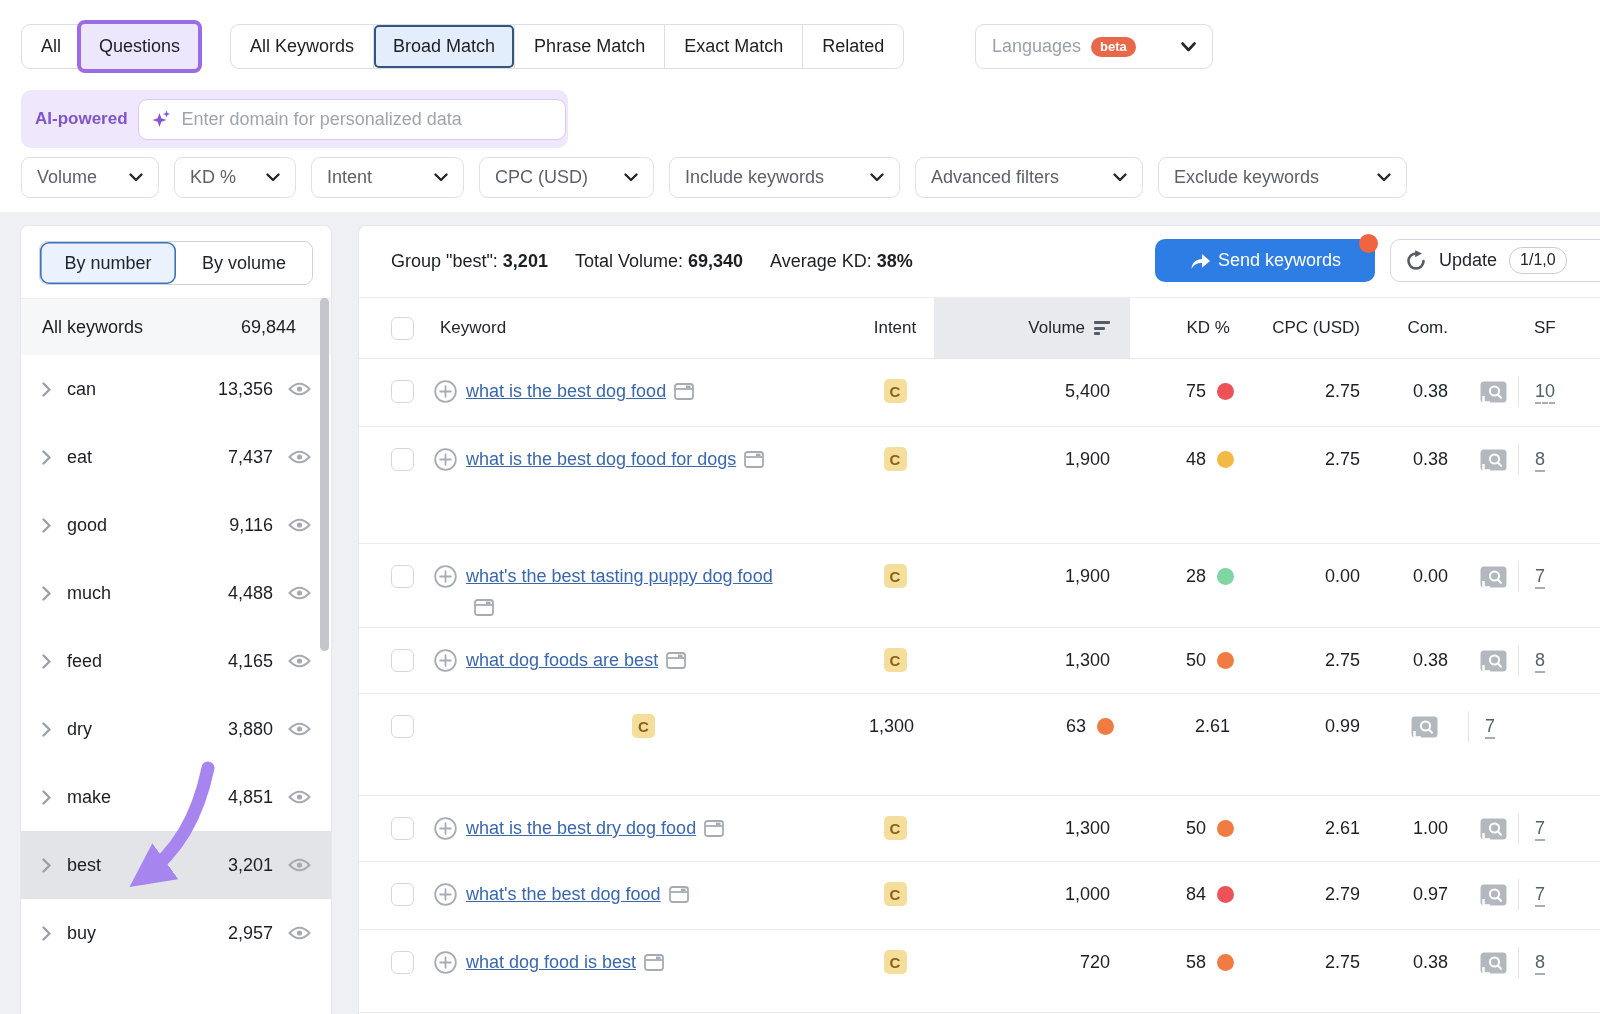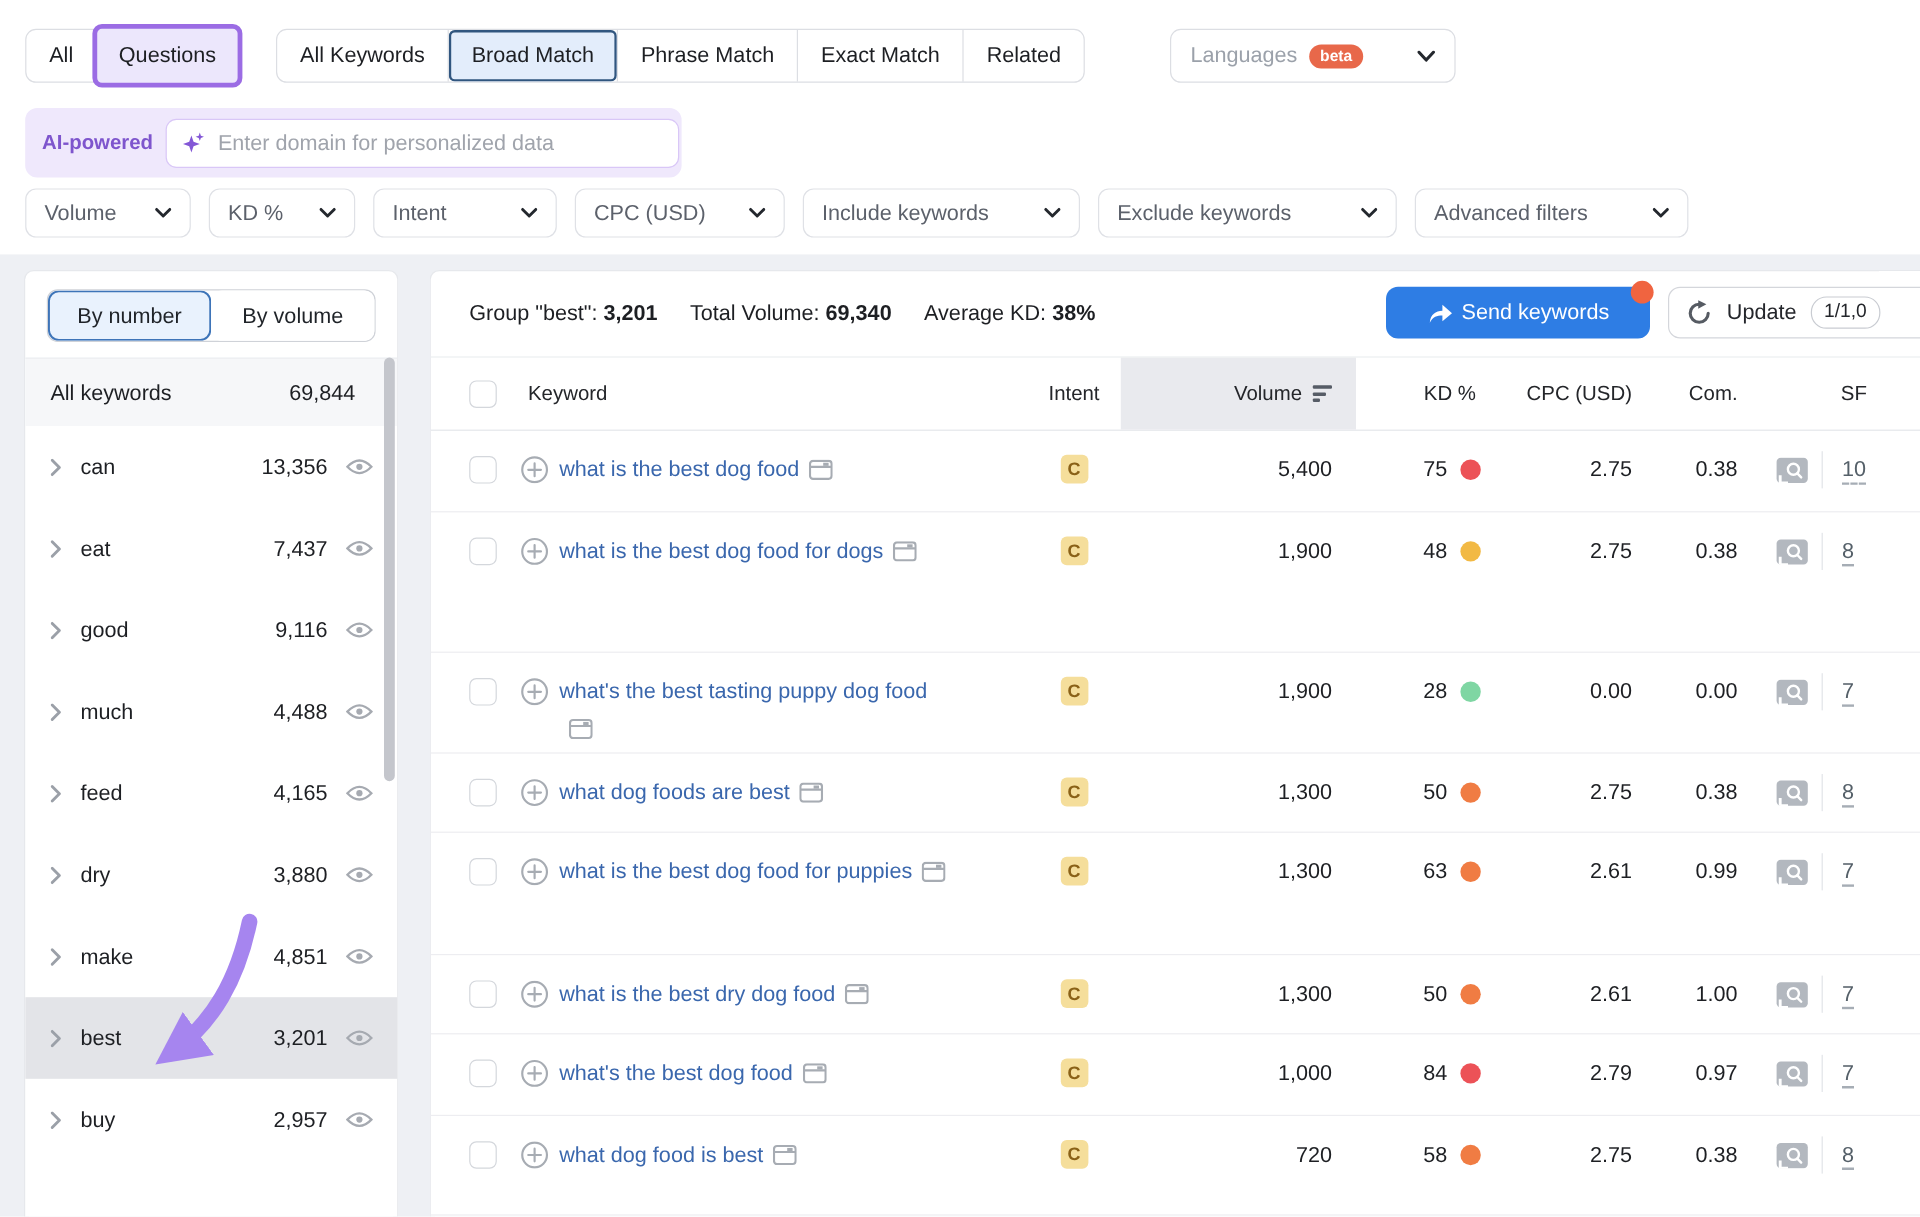--- a/index.html
+++ b/index.html
@@ -154,21 +154,21 @@
 
   .checkbox {
     width:23px; height:23px; border:1.6px solid #d4d7dc; border-radius:6px; background:#fff;
     cursor:pointer; margin-top:4px;
   }
   .thead .checkbox { margin-top:0; }
   .c-check { display:flex; }
   .c-kw { display:flex; gap:9px; padding-left:3px; }
   .plus-icon { display:flex; margin-top:4px; flex:none; cursor:pointer; }
   .kw-text { max-width:330px; line-height:31px; color:#3a67ad; }
-  .kw-link { cursor:pointer; }
+  .kw-link { cursor:pointer;text-decoration:underline; }
   .serp-mini { vertical-align:-3px; margin-left:8px; }
   .c-intent { display:flex; justify-content:center; }
   .intent-badge {
     width:23px; height:24px; margin-top:3px; border-radius:5px;
     background:#f5de9b; color:#8a6117; font-size:15px; font-weight:bold;
     display:flex; align-items:center; justify-content:center;
   }
   .c-vol { text-align:right; padding-right:20px; line-height:31px; }
   .c-kd { display:flex; justify-content:flex-end; align-items:flex-start; gap:11px; padding-right:16px; line-height:31px; }
   .kd-dot { width:17px; height:17px; border-radius:50%; margin-top:7px; flex:none; }
@@ -247,28 +247,28 @@
     <svg width="14" height="9" viewBox="0 0 14 9">
         <polyline points="1.5,1.5 7,7 12.5,1.5" fill="none" stroke="#24282e" stroke-width="2.4" stroke-linecap="round" stroke-linejoin="round"></polyline>
       </svg>
   </button>
   <button class="filter-btn" style="width:231px">
     <span>Include keywords</span>
     <svg width="14" height="9" viewBox="0 0 14 9">
         <polyline points="1.5,1.5 7,7 12.5,1.5" fill="none" stroke="#24282e" stroke-width="2.4" stroke-linecap="round" stroke-linejoin="round"></polyline>
       </svg>
   </button>
+  <button class="filter-btn" style="width:228px">
+    <span>Advanced filters</span>
+    <svg width="14" height="9" viewBox="0 0 14 9">
+        <polyline points="1.5,1.5 7,7 12.5,1.5" fill="none" stroke="#24282e" stroke-width="2.4" stroke-linecap="round" stroke-linejoin="round"></polyline>
+      </svg>
+  </button>
   <button class="filter-btn" style="width:249px">
     <span>Exclude keywords</span>
-    <svg width="14" height="9" viewBox="0 0 14 9">
-        <polyline points="1.5,1.5 7,7 12.5,1.5" fill="none" stroke="#24282e" stroke-width="2.4" stroke-linecap="round" stroke-linejoin="round"></polyline>
-      </svg>
-  </button>
-  <button class="filter-btn" style="width:228px">
-    <span>Advanced filters</span>
     <svg width="14" height="9" viewBox="0 0 14 9">
         <polyline points="1.5,1.5 7,7 12.5,1.5" fill="none" stroke="#24282e" stroke-width="2.4" stroke-linecap="round" stroke-linejoin="round"></polyline>
       </svg>
   </button>
 </div>
 
 <div class="sidebar-card">
   <div class="toggle-wrap">
     <div class="view-toggle">
       <button class="vt-btn selected">By number</button>
@@ -640,33 +640,20 @@
             </svg></span>
         </div>
       <div class="c-sf"><span class="sf-val">8</span></div>
       <div></div>
     </div>
 
     <div class="tgrid trow">
       <div class="c-check">
           <span class="checkbox"></span>
         </div>
-      <div class="c-kw">
-        <span class="plus-icon">
-            <svg width="23" height="23" viewBox="0 0 23 23">
-              <circle cx="11.5" cy="11.5" r="10.3" fill="none" stroke="#a7acb3" stroke-width="1.8"></circle>
-              <path d="M11.5 6.2 V16.8 M6.2 11.5 H16.8" stroke="#a7acb3" stroke-width="1.8" stroke-linecap="round"></path>
-            </svg>
-          </span>
-        <span class="kw-text"><a class="kw-link">what is the best dog food for puppies</a><svg class="serp-mini" width="20" height="17" viewBox="0 0 20 17">
-              <rect x="1" y="1" width="18" height="15" rx="2.5" fill="none" stroke="#a7acb3" stroke-width="1.8"></rect>
-              <line x1="1" y1="6" x2="19" y2="6" stroke="#a7acb3" stroke-width="1.8"></line>
-              <rect x="12" y="2.6" width="4.5" height="2.6" fill="#a7acb3"></rect>
-            </svg></span>
-      </div>
       <div class="c-intent">
           <span class="intent-badge">C</span>
         </div>
       <div class="c-vol">1,300</div>
       <div class="c-kd">
           <span>63</span>
           <span class="kd-dot" style="background: rgb(240, 124, 67);"></span>
         </div>
       <div class="c-cpc">2.61</div>
       <div class="c-com">0.99</div>

